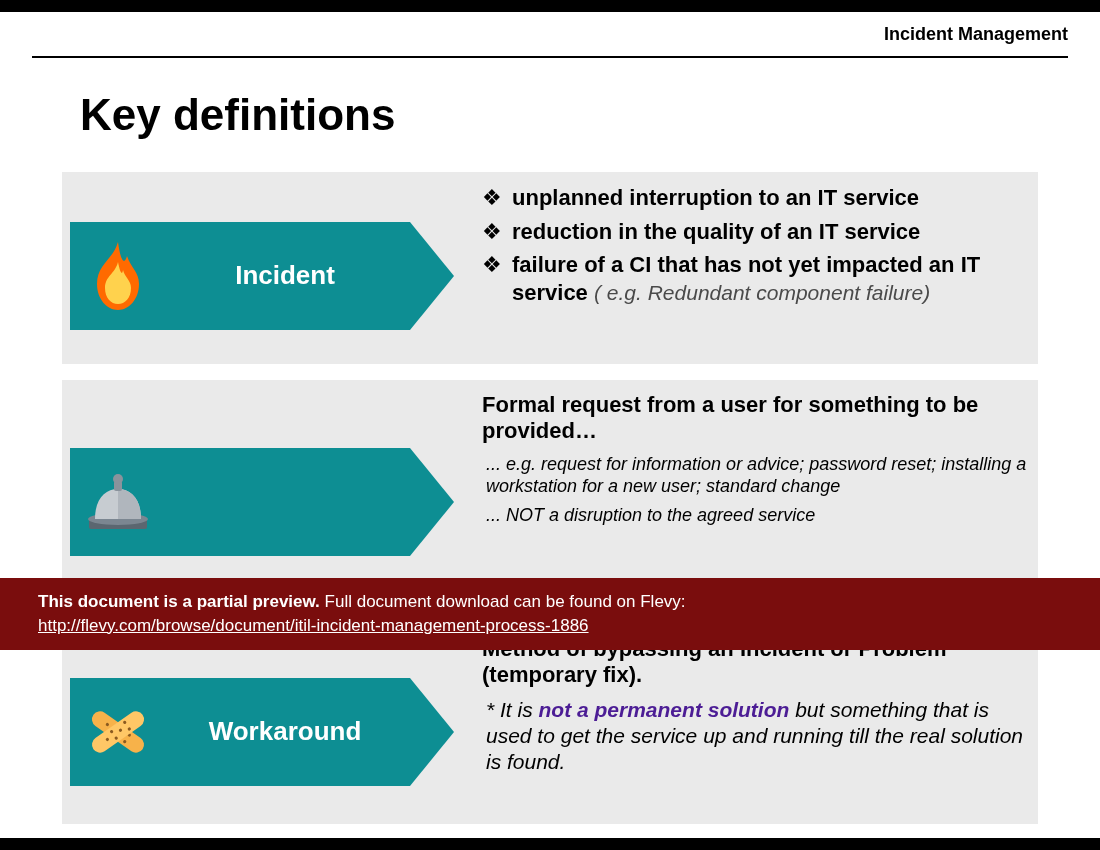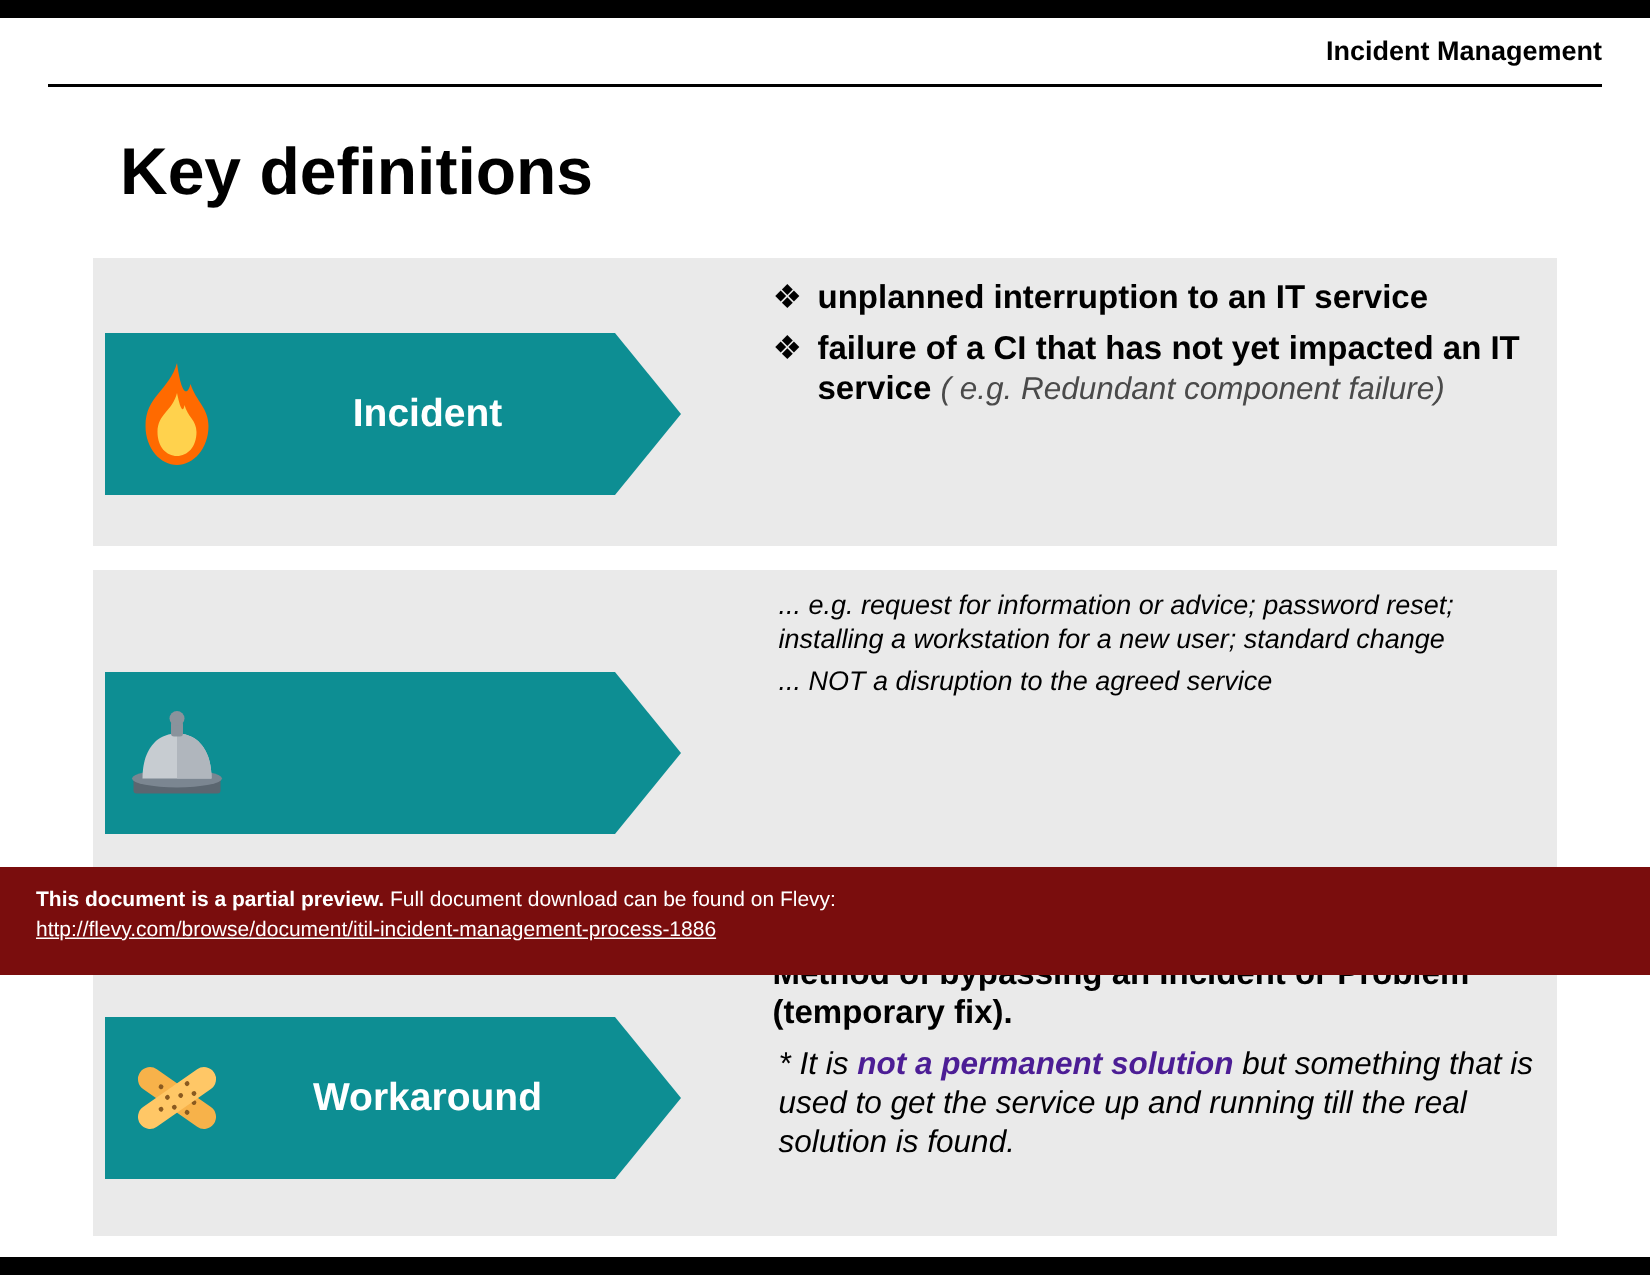--- a/index.html
+++ b/index.html
@@ -66,21 +66,21 @@
     flex: 1;
     color: #fff; font-weight: bold;
     font-size: 26px; text-align: center;
     line-height: 1.15;
     padding-right: 6px;
   }
 
   .content {
     position: absolute;
     left: 420px; right: 10px; top: 12px; bottom: 12px;
-    font-size: 22px; color: #000; margin-left: 33px;
+    font-size: 22px; color: #000;
   }
   .content ul { list-style: none; padding: 0; margin: 0; }
   .content li {
     position: relative; padding-left: 30px; font-weight: bold; margin-bottom: 6px; line-height: 1.25;
   }
   .content li::before {
     content: "❖"; position: absolute; left: 0; top: 0; font-weight: normal;
   }
   .content .example {
     font-style: italic; font-weight: normal; color: #4a4a4a; font-size: 21px;
@@ -96,22 +96,22 @@
     font-style: italic; font-weight: normal; font-size: 21px; line-height: 1.25;
     padding-left: 4px;
   }
   .note .emph { color: #4c1d95; font-weight: bold; font-style: italic; }
   .note .pre { color: #000; }
 
   .banner {
     position: absolute;
     left: 0; right: 0; top: 566px; height: 72px;
     background: #7a0d0d;
-    color: #fff; font-size: 14px;
-    padding: 12px 24px;
+    color: #fff; font-size: 17px;
+    padding: 12px 38px;
     line-height: 1.4;
   }
   .banner a { color: #fff; text-decoration: underline; }
   .banner .b1 { font-weight: bold; }
 
   
   .flame-svg, .bell-svg, .bandage-svg { display: block; }
 </style>
 </head>
 <body>
@@ -132,20 +132,21 @@
             <path d="M27 20 C24 32 14 34 14 46 C14 56 20 62 27 62 C34 62 40 56 40 46 C40 38 34 36 32 28 C31 34 29 30 27 20 Z" fill="#ffd24d"></path>
           </svg>
         </span>
         <span class="arrow-label">Incident</span>
       </div>
       <div class="arrow-head"></div>
     </div>
     <div class="content">
       <ul>
         <li><span>unplanned interruption to an IT service</span></li>
+        <li><span>reduction in the quality of an IT service</span></li>
         <li><span>failure of a CI that has not yet impacted an IT service</span>
           <span class="example">( e.g.  Redundant component failure)</span>
         </li>
       </ul>
     </div>
   </div>
 
   <div class="card card2">
     <div class="arrow-wrap">
       <div class="arrow-body">
@@ -156,20 +157,21 @@
             <path d="M10 46 C10 26 20 16 33 16 C46 16 56 26 56 46 Z" fill="#c7ccd1"></path>
             <path d="M33 16 C46 16 56 26 56 46 L33 46 Z" fill="#b0b6bd"></path>
             <rect x="29" y="8" width="8" height="10" rx="2" fill="#8a939c"></rect>
             <circle cx="33" cy="6" r="5" fill="#8a939c"></circle>
           </svg>
         </span>
       </div>
       <div class="arrow-head"></div>
     </div>
     <div class="content">
+      <div class="lead">Formal request from a user for something to be provided…</div>
       <div class="sub">... e.g. request for information or advice; password reset; installing a workstation for a new user; standard change</div>
       <div class="sub">... NOT a disruption to the agreed service</div>
     </div>
   </div>
 
   <div class="card card3">
     <div class="arrow-wrap">
       <div class="arrow-body">
         <span class="arrow-icon">
           <svg class="bandage-svg" width="66" height="60" viewBox="0 0 66 60">

